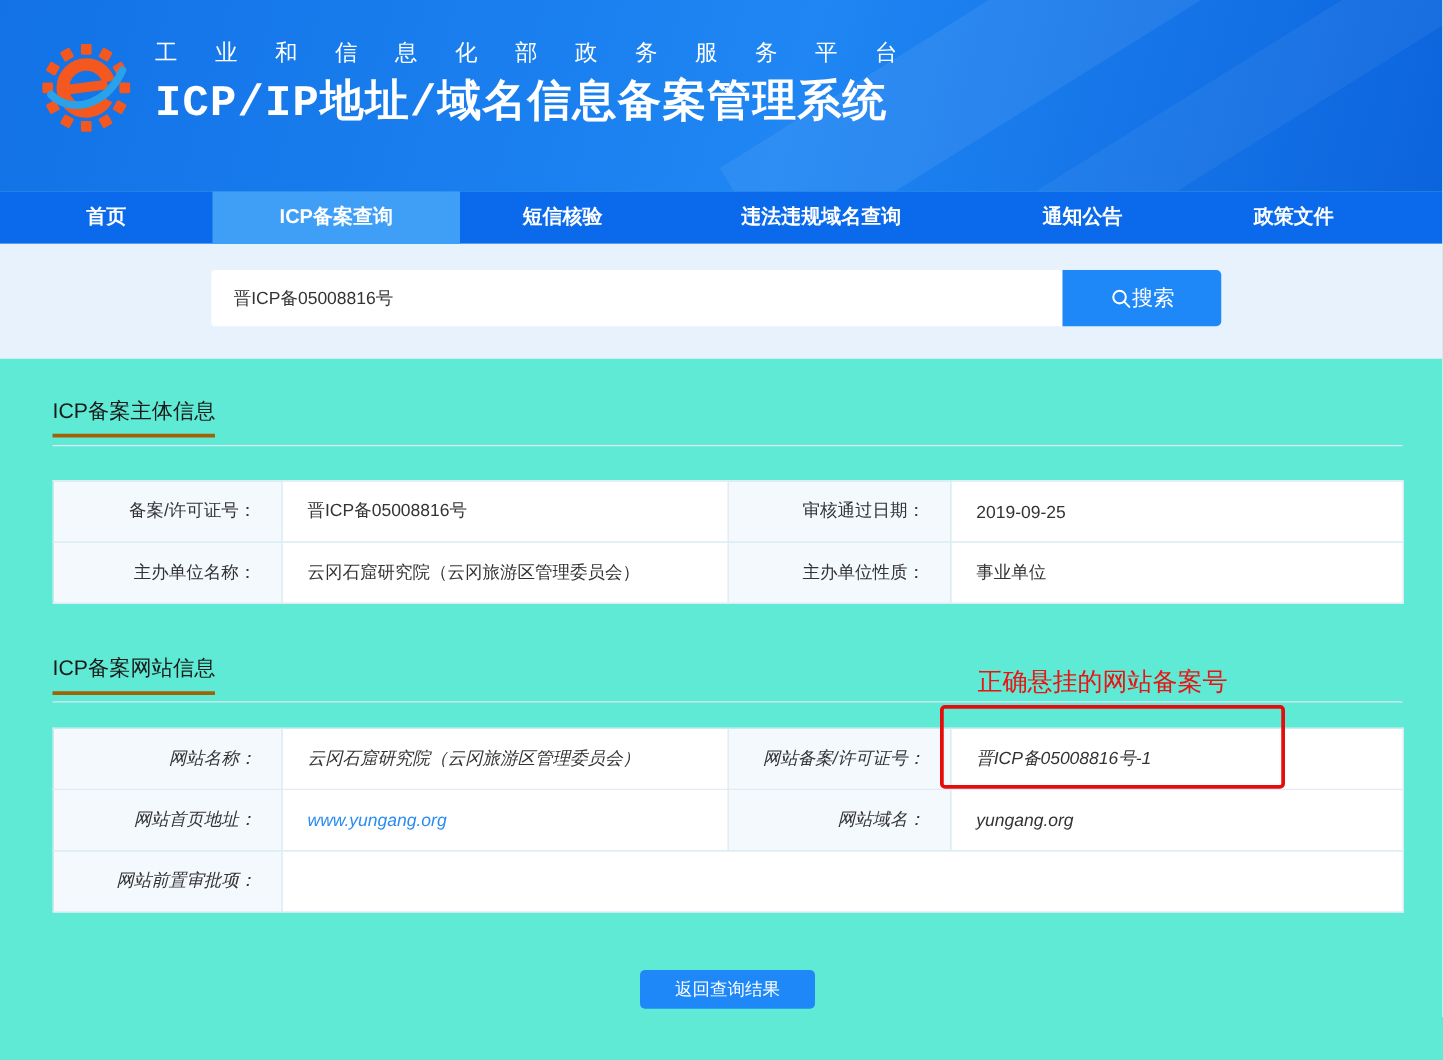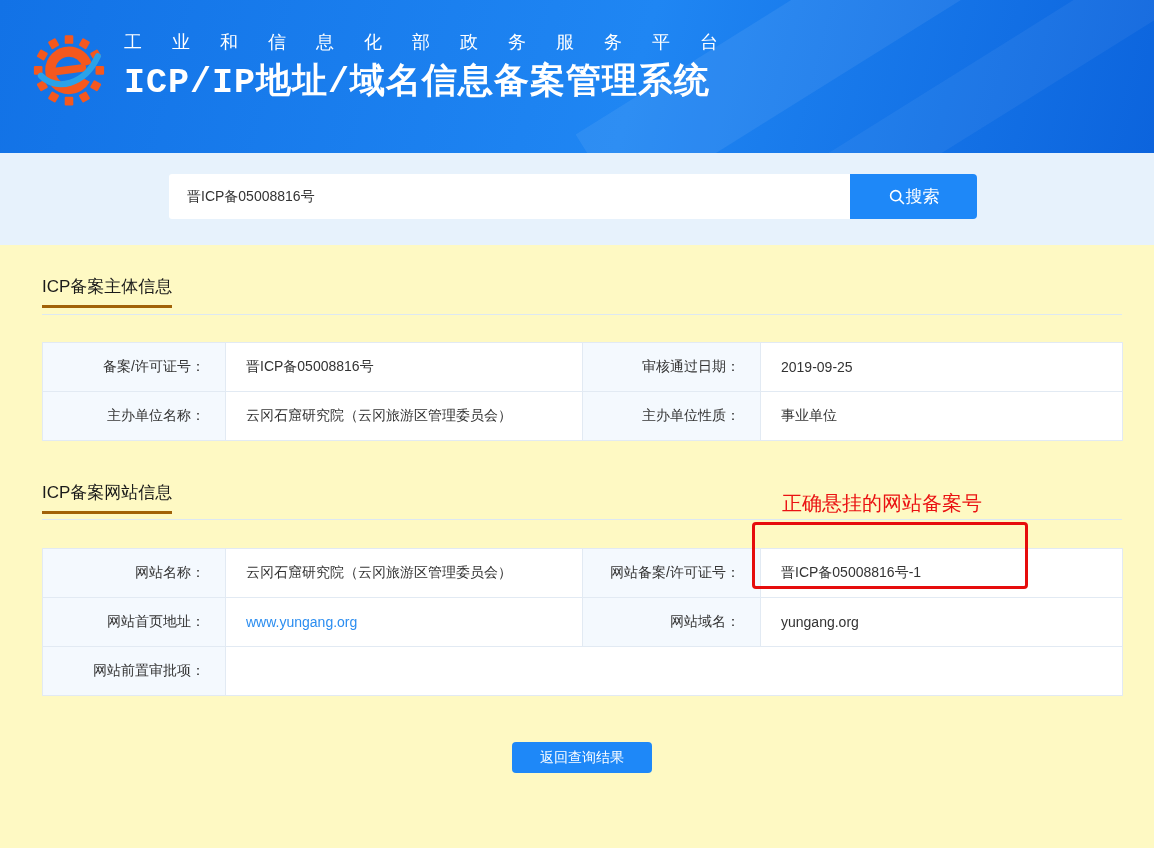--- a/index.html
+++ b/index.html
@@ -1,17 +1,17 @@
 <!DOCTYPE html>
 <html><head>
 <meta charset="utf-8">
 <style>
   html,body{margin:0;padding:0;background:#fff;}
   body{font-family:"Liberation Sans","DejaVu Sans",sans-serif;-webkit-font-smoothing:antialiased;}
-  .page{width:1154px;height:848px;background:#fef9c3;overflow:hidden;position:relative;}
+  .page{width:1154px;height:848px;background:#5eead4;overflow:hidden;position:relative;}
 
   
   .site-header{height:153px;position:relative;overflow:hidden;
     background:linear-gradient(105deg,#1272e6 0%,#1f86f3 55%,#0c64dd 100%);}
   .streak{position:absolute;background:rgba(255,255,255,0.07);transform:rotate(-32deg);}
   .s1{width:520px;height:90px;left:560px;top:-10px;}
   .s2{width:420px;height:60px;left:760px;top:70px;background:rgba(255,255,255,0.05);}
   .header-inner{position:relative;display:flex;align-items:center;padding:28px 0 0 30px;}
   .logo{flex:0 0 auto;}
   .header-text{margin-left:16px;color:#fff;}
@@ -39,21 +39,21 @@
   .section-title{display:inline-block;font-size:17px;font-weight:normal;color:#1a1a1a;line-height:22px;
     margin:0;padding-bottom:7px;border-bottom:3px solid #a16207;}
   .info-section{position:relative;}
   .sec1 .section-title{margin-top:31px;}
   .sec2 .section-title{margin-top:41px;}
   .rule{height:1px;background:#dde8f2;margin-top:6px;}
   .sec2 .rule{margin-top:5px;}
 
   table.info-table{border-collapse:collapse;width:1080px;table-layout:fixed;}
   .sec1 table.info-table{margin-top:27px;border-radius:27px;}
-  .sec2 table.info-table{margin-top:28px;}
+  .sec2 table.info-table{margin-top:20px;font-style:italic;}
   .info-table td{border:1px solid #e2eaf3;height:49px;font-size:14px;color:#333;box-sizing:border-box;}
   td.lbl{background:#f4f9fe;text-align:right;padding-right:20px;}
   td.val{background:#fff;text-align:left;padding-left:20px;}
   a.site-link{color:#2b8df0;text-decoration:none;}
 
   
   .annotation{position:absolute;left:740px;top:49px;font-size:20px;color:#ea1212;white-space:nowrap;}
   .red-box{position:absolute;left:710px;top:81px;width:276px;height:67px;border:3px solid #e60c0c;
     border-radius:4px;box-sizing:border-box;pointer-events:none;z-index:5;}
 
@@ -90,20 +90,28 @@
         <path d="M29 55 L67 50" stroke="#f5581e" stroke-width="10" stroke-linecap="round" fill="none"></path>
         <path d="M14 60 C34 80 70 72 87 35" stroke="#2aa2e9" stroke-width="8" fill="none" stroke-linecap="round"></path>
       </svg>
       <div class="header-text">
         <div class="platform-line">工业和信息化部政务服务平台</div>
         <div class="system-title">ICP/IP地址/域名信息备案管理系统</div>
       </div>
     </div>
   </header>
 
+  <nav class="main-nav">
+    <div class="nav-tab w1">首页</div>
+    <div class="nav-tab w2 active">ICP备案查询</div>
+    <div class="nav-tab w3">短信核验</div>
+    <div class="nav-tab w4">违法违规域名查询</div>
+    <div class="nav-tab w5">通知公告</div>
+    <div class="nav-tab w6">政策文件</div>
+  </nav>
 
   <div class="search-section">
     <div class="search-row">
       <input type="text" class="search-input" value="晋ICP备05008816号" style="">
       <button class="search-button">
         <svg width="18" height="18" viewBox="0 0 20 20">
           <circle cx="8.5" cy="8.5" r="5.6" fill="none" stroke="#ffffff" stroke-width="1.8"></circle>
           <line x1="12.8" y1="12.8" x2="17.2" y2="17.2" stroke="#ffffff" stroke-width="1.8" stroke-linecap="round"></line>
         </svg>
         <span>搜索</span>

